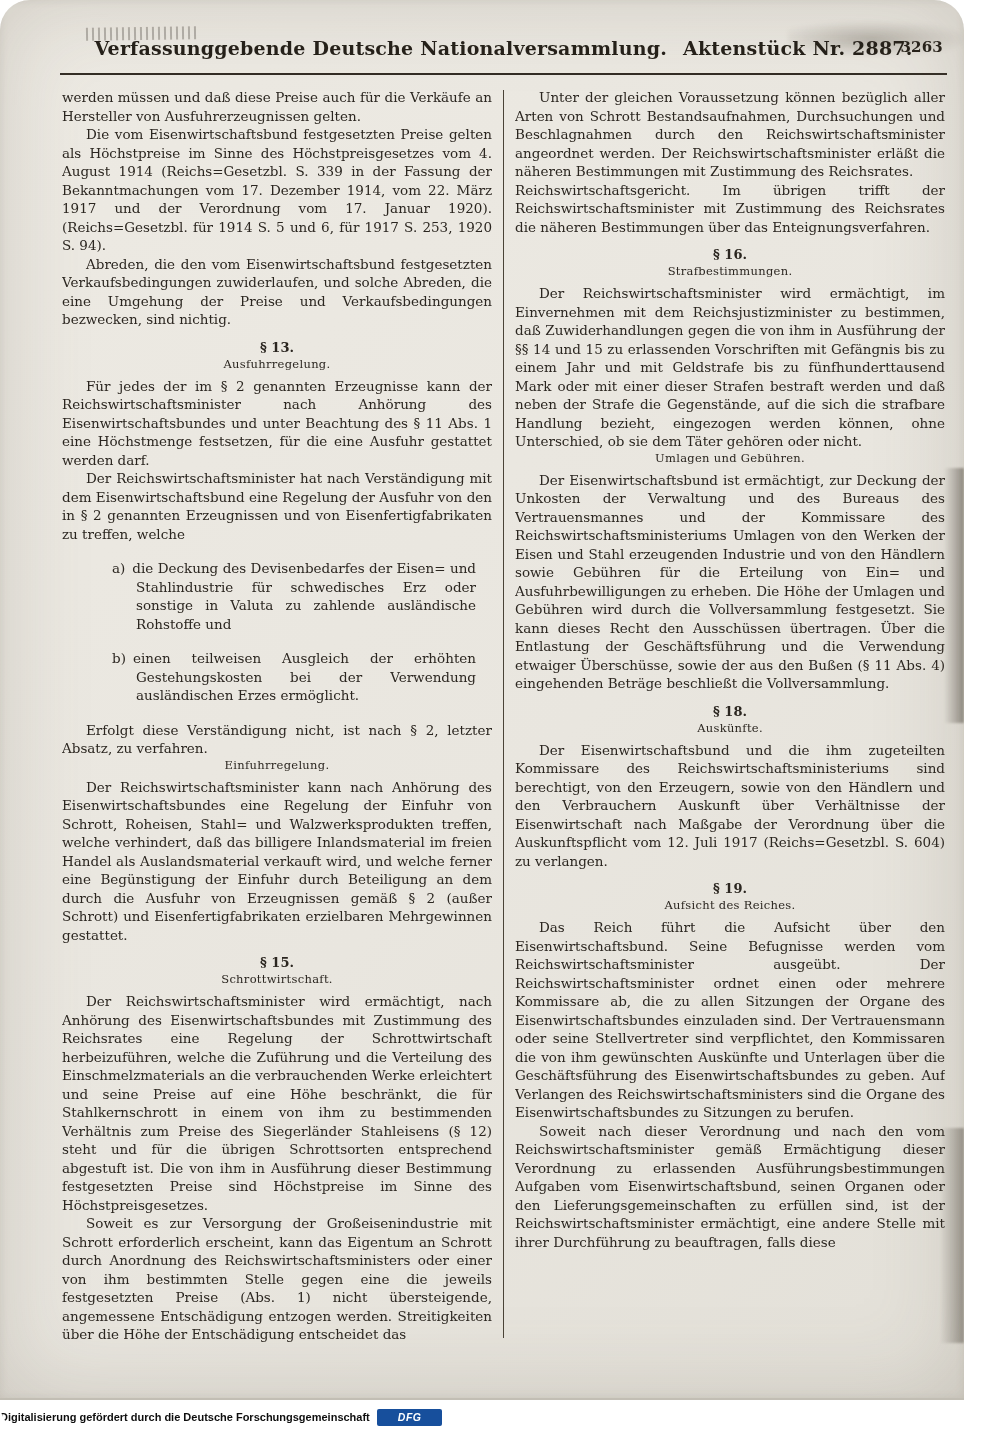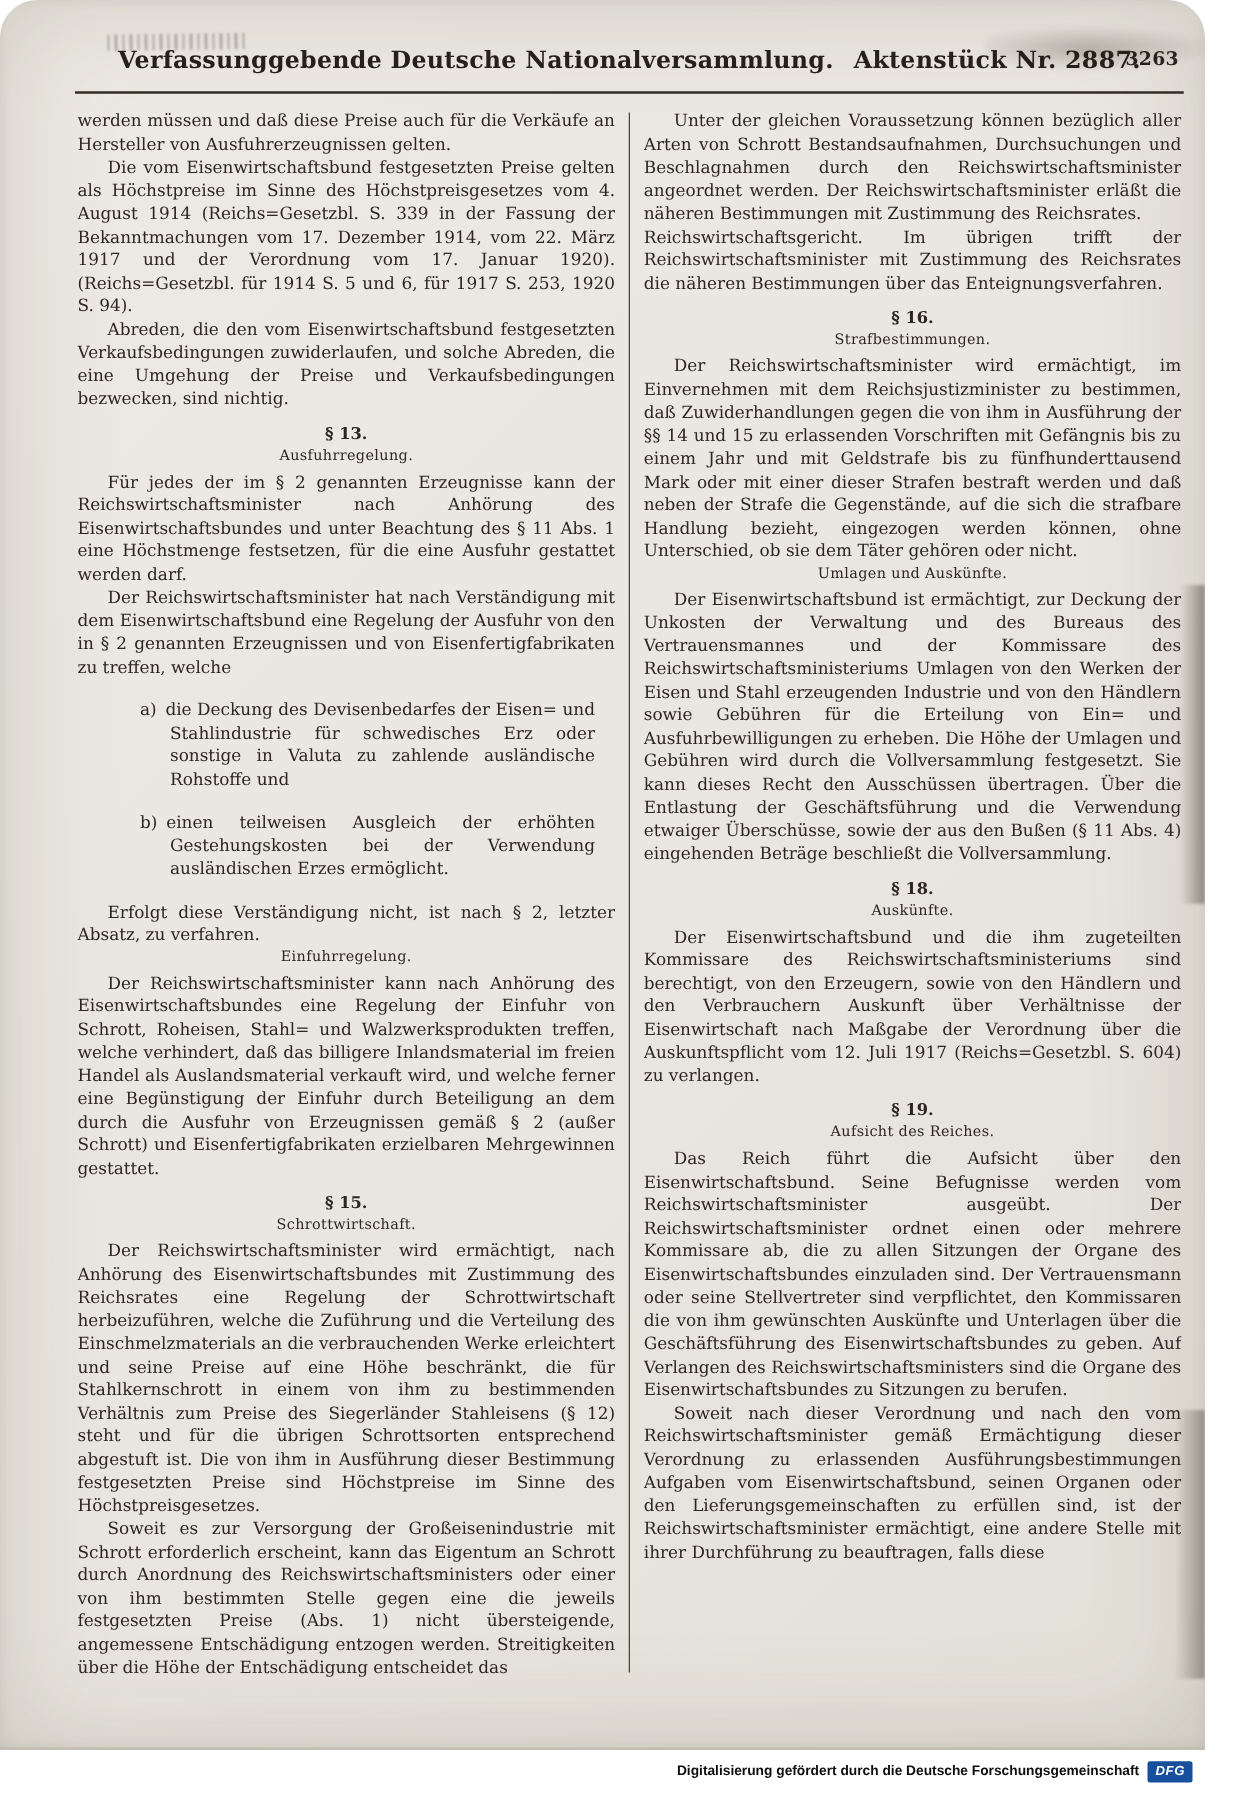--- a/index.html
+++ b/index.html
@@ -68,27 +68,27 @@
   }
   .a-r2 {
     right: 0; top: 1128px; width: 24px; height: 215px;
     background: linear-gradient(to left, rgba(55,48,38,.40), transparent);
     filter: blur(1.2px);
   }
 
   
   .digitizer-bar {
     position: absolute; left: 0; bottom: 0; width: 100%; height: 34px;
-    background: #ffffff; display: flex; align-items: center; justify-content: flex-end;
+    background: #ffffff; display: flex; align-items: center; 
     gap: 7px; padding-right: 10px;
     font-family: "Liberation Sans", sans-serif; font-size: 11px; font-weight: bold; color: #0e0e0e;
   }
   .dfg-logo {
     color: #ffffff; font-size: 10.5px; font-weight: bold; font-style: italic;
-    padding: 2px 6px 3px; border-radius: 2px; letter-spacing: .5px;
+    padding: 2px 21px 3px; border-radius: 2px; letter-spacing: .5px;
   }
 </style>
 </head>
 <body>
 
 <div class="scan">
   <div class="paper">
 
     <div class="artifact a-tl"></div>
     <div class="artifact a-tr"></div>
@@ -128,21 +128,21 @@
       <div class="divider"></div>
 
       <div class="col">
         <p class="para">Unter der gleichen Voraussetzung können bezüglich aller Arten von Schrott Bestandsaufnahmen, Durchsuchungen und Beschlagnahmen durch den Reichswirtschaftsminister angeordnet werden. Der Reichswirtschaftsminister erläßt die näheren Bestimmungen mit Zustimmung des Reichsrates.</p>
         <p class="para flush">Reichswirtschaftsgericht. Im übrigen trifft der Reichswirtschaftsminister mit Zustimmung des Reichsrates die näheren Bestimmungen über das Enteignungsverfahren.</p>
 
         <h2 class="sec-num">§ 16.</h2>
         <h3 class="sec-title">Strafbestimmungen.</h3>
         <p class="para">Der Reichswirtschaftsminister wird ermächtigt, im Einvernehmen mit dem Reichsjustizminister zu bestimmen, daß Zuwiderhandlungen gegen die von ihm in Ausführung der §§ 14 und 15 zu erlassenden Vorschriften mit Gefängnis bis zu einem Jahr und mit Geldstrafe bis zu fünfhunderttausend Mark oder mit einer dieser Strafen bestraft werden und daß neben der Strafe die Gegenstände, auf die sich die strafbare Handlung bezieht, eingezogen werden können, ohne Unterschied, ob sie dem Täter gehören oder nicht.</p>
 
-        <h3 class="sec-title">Umlagen und Auskünfte.</h3>
+        <h3 class="sec-title">Umlagen und Gebühren.</h3>
         <p class="para">Der Eisenwirtschaftsbund ist ermächtigt, zur Deckung der Unkosten der Verwaltung und des Bureaus des Vertrauensmannes und der Kommissare des Reichswirtschaftsministeriums Umlagen von den Werken der Eisen und Stahl erzeugenden Industrie und von den Händlern sowie Gebühren für die Erteilung von Ein= und Ausfuhrbewilligungen zu erheben. Die Höhe der Umlagen und Gebühren wird durch die Vollversammlung festgesetzt. Sie kann dieses Recht den Ausschüssen übertragen. Über die Entlastung der Geschäftsführung und die Verwendung etwaiger Überschüsse, sowie der aus den Bußen (§ 11 Abs. 4) eingehenden Beträge beschließt die Vollversammlung.</p>
 
         <h2 class="sec-num">§ 18.</h2>
         <h3 class="sec-title">Auskünfte.</h3>
         <p class="para">Der Eisenwirtschaftsbund und die ihm zugeteilten Kommissare des Reichswirtschaftsministeriums sind berechtigt, von den Erzeugern, sowie von den Händlern und den Verbrauchern Auskunft über Verhältnisse der Eisenwirtschaft nach Maßgabe der Verordnung über die Auskunftspflicht vom 12. Juli 1917 (Reichs=Gesetzbl. S. 604) zu verlangen.</p>
 
         <h2 class="sec-num">§ 19.</h2>
         <h3 class="sec-title">Aufsicht des Reiches.</h3>
         <p class="para">Das Reich führt die Aufsicht über den Eisenwirtschaftsbund. Seine Befugnisse werden vom Reichswirtschaftsminister ausgeübt. Der Reichswirtschaftsminister ordnet einen oder mehrere Kommissare ab, die zu allen Sitzungen der Organe des Eisenwirtschaftsbundes einzuladen sind. Der Vertrauensmann oder seine Stellvertreter sind verpflichtet, den Kommissaren die von ihm gewünschten Auskünfte und Unterlagen über die Geschäftsführung des Eisenwirtschaftsbundes zu geben. Auf Verlangen des Reichswirtschaftsministers sind die Organe des Eisenwirtschaftsbundes zu Sitzungen zu berufen.</p>
         <p class="para">Soweit nach dieser Verordnung und nach den vom Reichswirtschaftsminister gemäß Ermächtigung dieser Verordnung zu erlassenden Ausführungsbestimmungen Aufgaben vom Eisenwirtschaftsbund, seinen Organen oder den Lieferungsgemeinschaften zu erfüllen sind, ist der Reichswirtschaftsminister ermächtigt, eine andere Stelle mit ihrer Durchführung zu beauftragen, falls diese</p>

